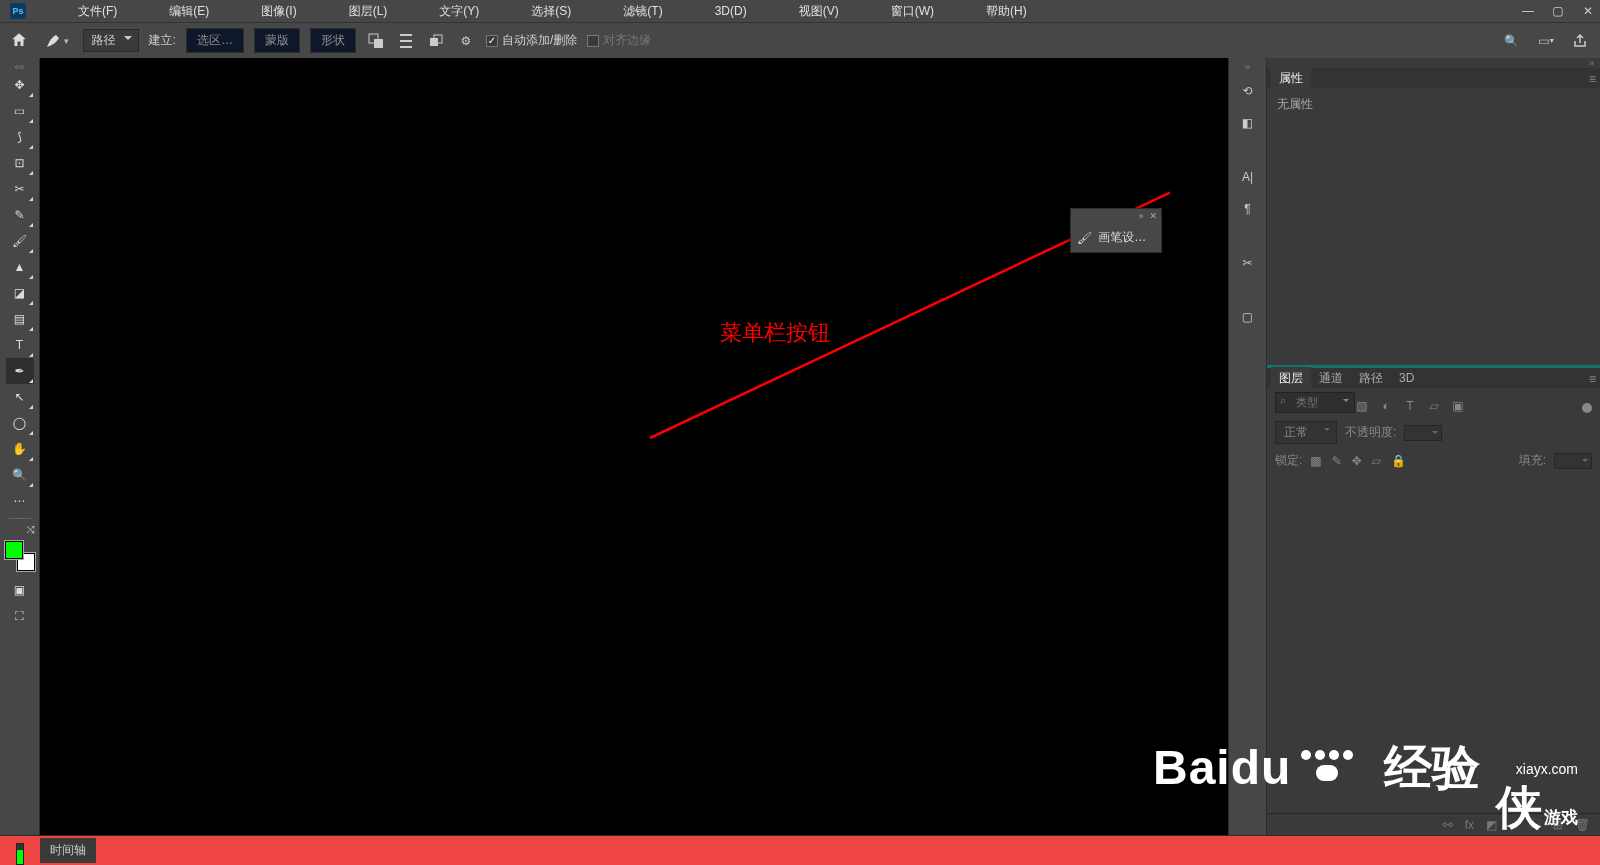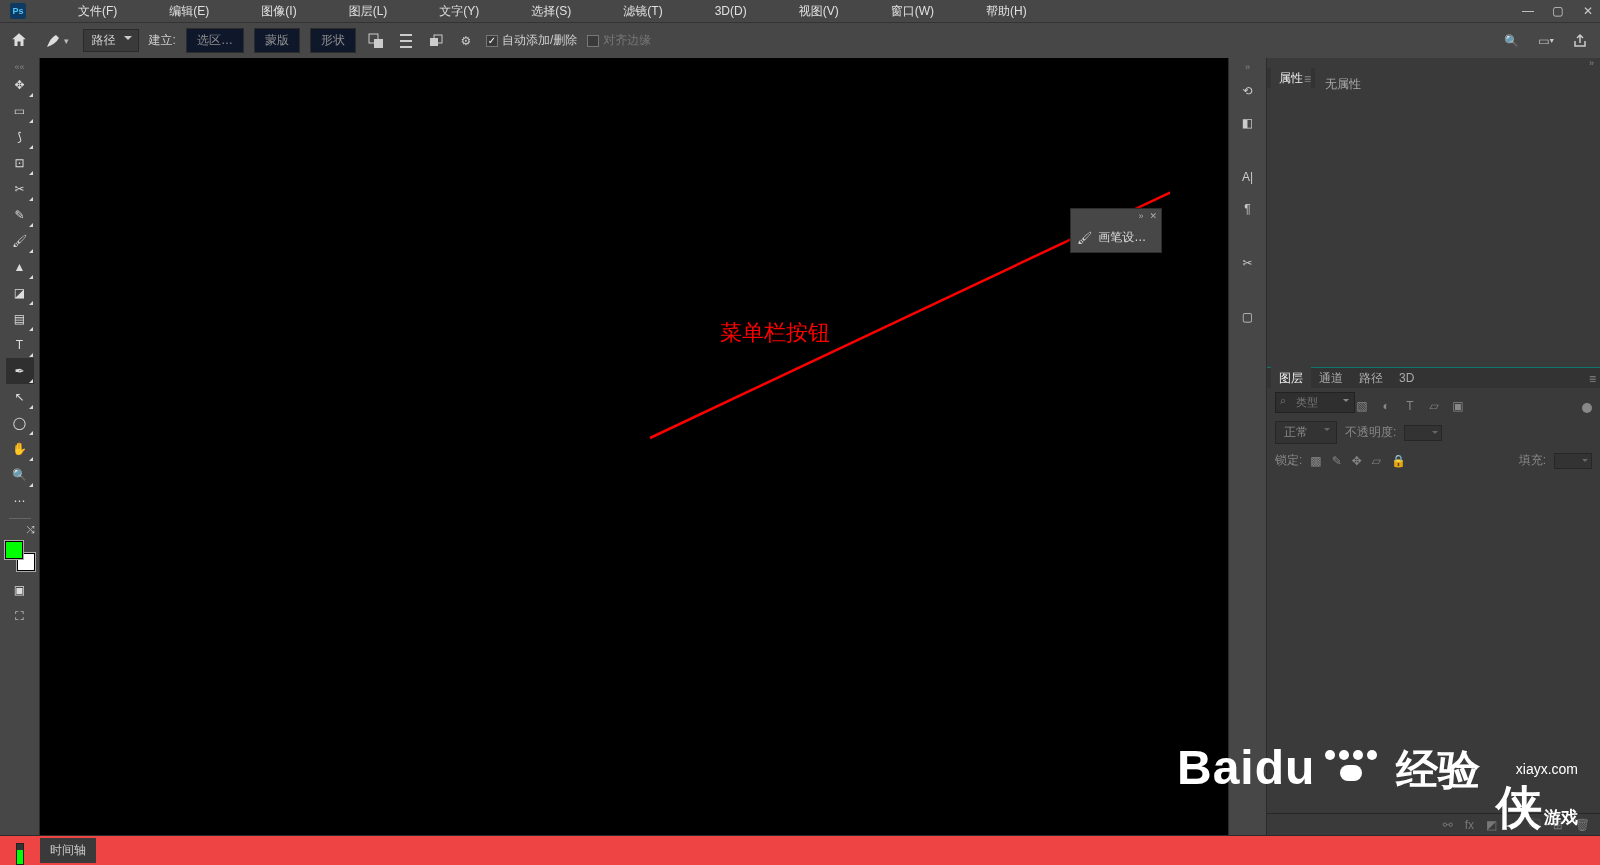--- a/index.html
+++ b/index.html
@@ -42,21 +42,21 @@
 .icon-strip .collapse-grip { height:10px; font-size:9px; color:#888; }
 .strip-btn { width:26px; height:26px; display:flex; align-items:center; justify-content:center; margin:6px 0; cursor:pointer; color:#ccc; }
 .strip-gap { height:16px; }
 .panels { width:334px; background:#3a3a3a; display:flex; flex-direction:column; border-left:1px solid #2b2b2b;}
 .panel-tabs { display:flex; align-items:center; background:#333; height:20px; padding:0 4px; position:relative;}
 .panel-tab { padding:3px 8px; color:#aaa; cursor:pointer; font-size:12px;}
 .panel-tab.active { color:#eee; background:#3a3a3a; }
 .panel-menu { position:absolute; right:4px; top:4px; color:#888; font-size:12px; cursor:pointer;}
 .panel-collapse { height:10px; display:flex; justify-content:flex-end; color:#888; font-size:9px; padding-right:6px;}
 .panel-body { flex:1; padding:8px 10px; color:#aaa; font-size:12px;}
-.panel-top { height:300px; display:flex; flex-direction:row; border-bottom:1px solid #0f766e;}
+.panel-top { height:300px; display:flex; flex-direction:column; border-bottom:3px solid #0f766e;}
 .panel-bottom { flex:1; display:flex; flex-direction:column;}
 .layer-row { display:flex; align-items:flex-end; padding:4px 8px;}
 .layer-search { background:#2f2f2f; border:1px solid #222; padding:2px 22px 2px 20px; font-size:11px; color:#777; position:relative; flex:0 0 80px;}
 .layer-search::before { content:"⌕"; position:absolute; left:4px; top:1px; color:#777;}
 .layer-search::after { content:""; position:absolute; right:5px; top:6px; border:3px solid transparent; border-top-color:#888;}
 .filter-icons { display:flex; gap:10px; color:#888;}
 .filter-icons span { width:14px; text-align:center; cursor:pointer;}
 .toggle-dot { width:10px; height:10px; border-radius:50%; background:#888; margin-left:auto;}
 .blend-row { display:flex; align-items:center; gap:8px; padding:4px 8px; color:#888;}
 .blend-select { background:#333; border:1px solid #262626; padding:2px 28px 2px 8px; position:relative; color:#888;}
@@ -67,21 +67,21 @@
 .lock-icons { display:flex; gap:10px;}
 .lock-icons span { cursor:pointer;}
 .layers-empty { flex:1; background:#3a3a3a;}
 .layer-footer { height:22px; display:flex; align-items:center; justify-content:flex-end; gap:12px; padding:0 10px; color:#777; border-top:1px solid #262626;}
 .statusbar { position:absolute; bottom:0; left:0; right:0; height:30px; background:#ef4444; border-top:1px solid #2b2b2b; display:flex; align-items:center;}
 .status-side { width:40px; height:100%; display:flex; align-items:flex-end; justify-content:center;}
 .vu { width:8px; height:22px; background:linear-gradient(to top,#0f0 0%,#0f0 70%,#333 70%); border:1px solid #222;}
 .timeline-label { padding:4px 10px; color:#ccc; font-size:12px; background:#3a3a3a; margin-left:0;}
 .watermark1 { position:absolute; right:120px; bottom:60px; color:#fff; pointer-events:none;}
 .watermark1 .big { font-size:48px; font-weight:bold; letter-spacing:1px;}
-.watermark1 .jy { font-size:42px; font-weight:bold; margin-left:10px;font-family:Liberation Mono, monospace;}
+.watermark1 .jy { font-size:48px; font-weight:bold; margin-left:22px;font-family:Liberation Mono, monospace;}
 .watermark1 .url { font-size:20px; opacity:.95; margin-top:-6px;}
 .paw { display:inline-block; transform:translateY(-24px); margin:0 4px;}
 .paw span{ display:inline-block; width:10px; height:10px; background:#fff; border-radius:50%; margin:0 2px;}
 .paw .pad{ width:22px; height:16px; border-radius:10px; display:block; margin:2px auto 0;}
 .watermark2 { position:absolute; right:22px; bottom:26px; color:#fff; text-align:right; pointer-events:none;}
 .watermark2 .xia { font-size:46px; font-weight:900;}
 .watermark2 .yx { font-size:17px; font-weight:bold; margin-left:2px;}
 .watermark2 .url { font-size:14px;}
 svg { display:block; }
 </style>

